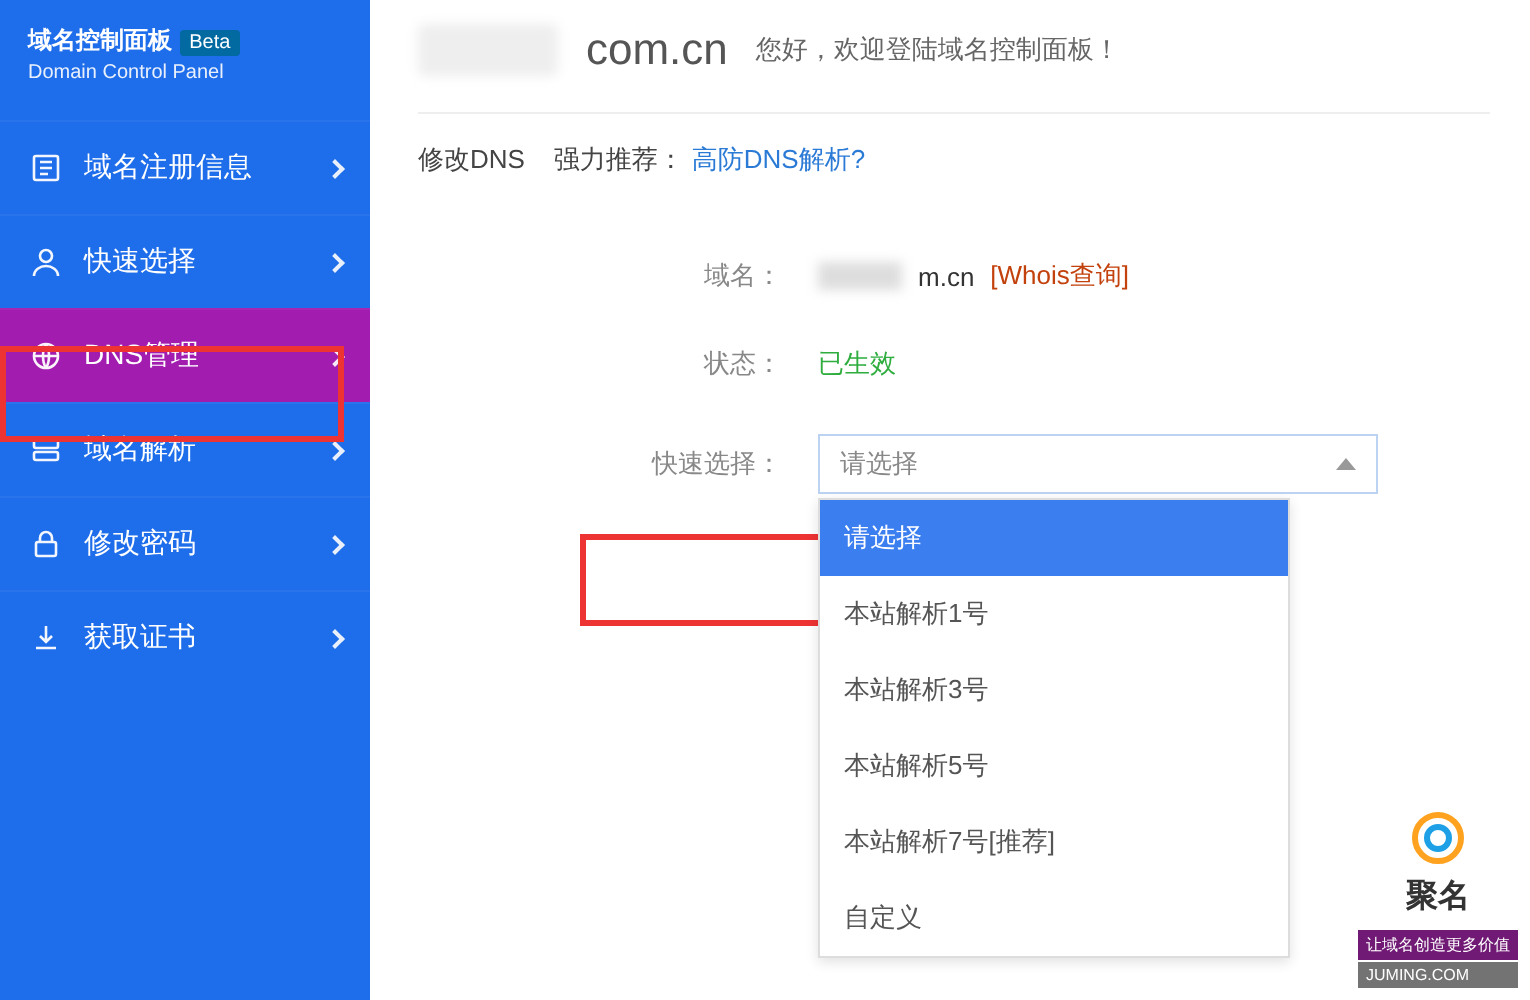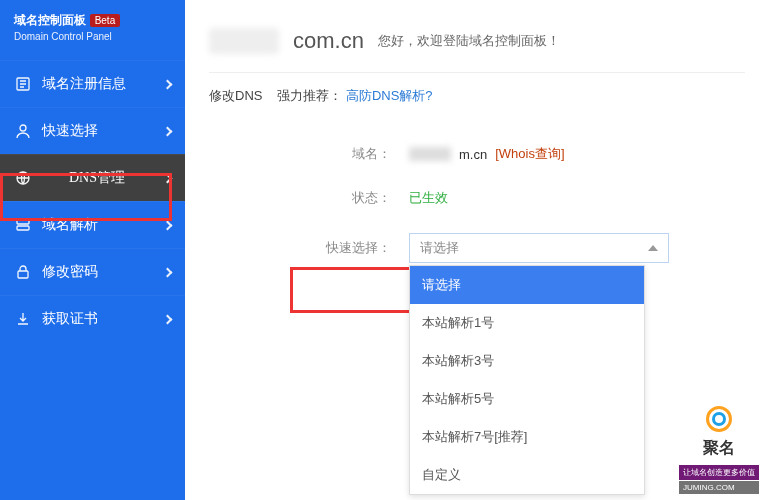--- a/index.html
+++ b/index.html
@@ -2,45 +2,45 @@
 <html><head>
 <meta charset="utf-8">
 <style>
   * { box-sizing: border-box; margin: 0; padding: 0; }
   body { font-family: "Microsoft YaHei", Arial, sans-serif; font-size: 13px; color: #333; background: #fff; width: 765px; height: 500px; overflow: hidden; position: relative; }
   .layout { display: flex; width: 100%; height: 100%; }
   .sidebar { width: 185px; background: #1e6dea; color: #fff; display: flex; flex-direction: column; padding-top: 6px; }
   .brand { padding: 6px 14px 18px 14px; display: flex; align-items: baseline; gap: 6px; }
   .brand-title { font-size: 12px; font-weight: bold; }
   .brand-sub { font-size: 10px; opacity: .9; display: block; margin-top: 2px; }
-  .beta-badge { background: #b91c1c; color: #fff; font-size: 10px; padding: 1px 5px; border-radius: 2px; }
-  .nav { display: flex; flex-direction: column; font-family: Liberation Serif, serif; }
+  .beta-badge { background: #0369a1; color: #fff; font-size: 10px; padding: 1px 5px; border-radius: 2px; }
+  .nav { display: flex; flex-direction: column; }
   .nav-item { display: flex; align-items: center; padding: 14px 14px; cursor: pointer; border-top: 1px solid rgba(255,255,255,0.05); position: relative; }
   .nav-item .icon { width: 18px; height: 18px; margin-right: 10px; display: inline-flex; align-items: center; justify-content: center; opacity: .95; }
   .nav-item .label { flex: 1; font-size: 14px; }
   .nav-item .chev { width: 7px; height: 7px; border-right: 2px solid #fff; border-top: 2px solid #fff; transform: rotate(45deg); opacity: .9; }
-  .nav-item.active { background: #404040; gap: 27px; }
+  .nav-item.active { background: #a21caf; }
   .highlight-box { border: 3px solid #e33; pointer-events: none; position: absolute; }
   .hb-sidebar { left: 0; top: 173px; width: 172px; height: 48px; }
-  .main { flex: 1; padding: 28px 20px 0 24px; position: relative; }
+  .main { flex: 1; padding: 12px 20px 0 24px; position: relative; }
   .header-row { display: flex; align-items: center; gap: 14px; }
   .domain-pill { background: #eee; filter: blur(3px); width: 70px; height: 26px; border-radius: 3px; display:inline-block; }
   .domain-text { font-size: 22px; color: #555; }
   .welcome { font-size: 13px; color: #666; }
   .hr { border: none; border-top: 1px solid #eee; margin: 18px 0 14px 0; }
   .breadcrumb { font-size: 13px; color: #444; }
   .breadcrumb a { color: #2b7bd6; text-decoration: none; margin-left: 4px; }
   .form { margin-top: 40px; }
   .row { display: flex; align-items: center; margin-bottom: 26px; }
   .row-label { width: 200px; text-align: right; color: #888; font-size: 13px; padding-right: 18px; }
   .row-value { font-size: 13px; color: #333; display: flex; align-items: center; gap: 8px; }
   .row-value .blur { filter: blur(3px); background:#ddd; display:inline-block; width:42px; height:14px; }
   .row-value a { color: #c2410c; text-decoration: none; }
   .status-ok { color: #2fae3f; }
-  .select-wrap { position: relative; width: 260px; }
+  .select-wrap { position: relative; width: 280px; }
   .select-box { border: 1px solid #bcd4f2; height: 30px; display: flex; align-items: center; padding: 0 10px; color: #888; background: #fff; cursor: pointer; }
   .select-box .tri { margin-left: auto; width: 0; height: 0; border-left: 5px solid transparent; border-right: 5px solid transparent; border-bottom: 6px solid #999; }
   .hb-select { left: 290px; top: 267px; width: 347px; height: 46px; }
   .dropdown { position: absolute; top: 32px; left: 0; width: 236px; background: #fff; border: 1px solid #ddd; box-shadow: 0 2px 6px rgba(0,0,0,.12); z-index: 5; }
   .dropdown .opt { padding: 10px 12px; font-size: 13px; color: #555; cursor: pointer; }
   .dropdown .opt.sel { background: #3b7ef0; color: #fff; }
   .footer-logo { position: absolute; right: 6px; bottom: 6px; display: flex; align-items: center; gap: 6px; flex-direction: column; }
   .footer-logo .ring { width: 26px; height: 26px; border: 3px solid #ffa21f; border-radius: 50%; position: relative; }
   .footer-logo .ring::after { content:""; position:absolute; inset:3px; border:3px solid #1ea0e6; border-radius:50%; }
   .footer-logo .txt { font-size: 16px; font-weight: bold; color: #333; }

